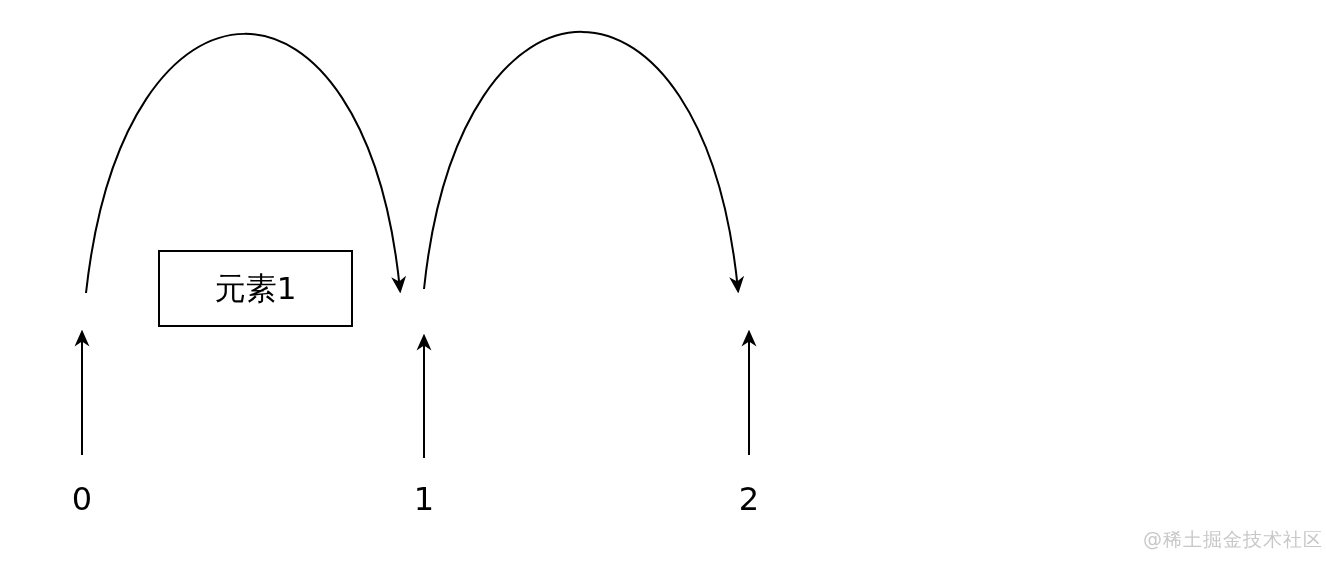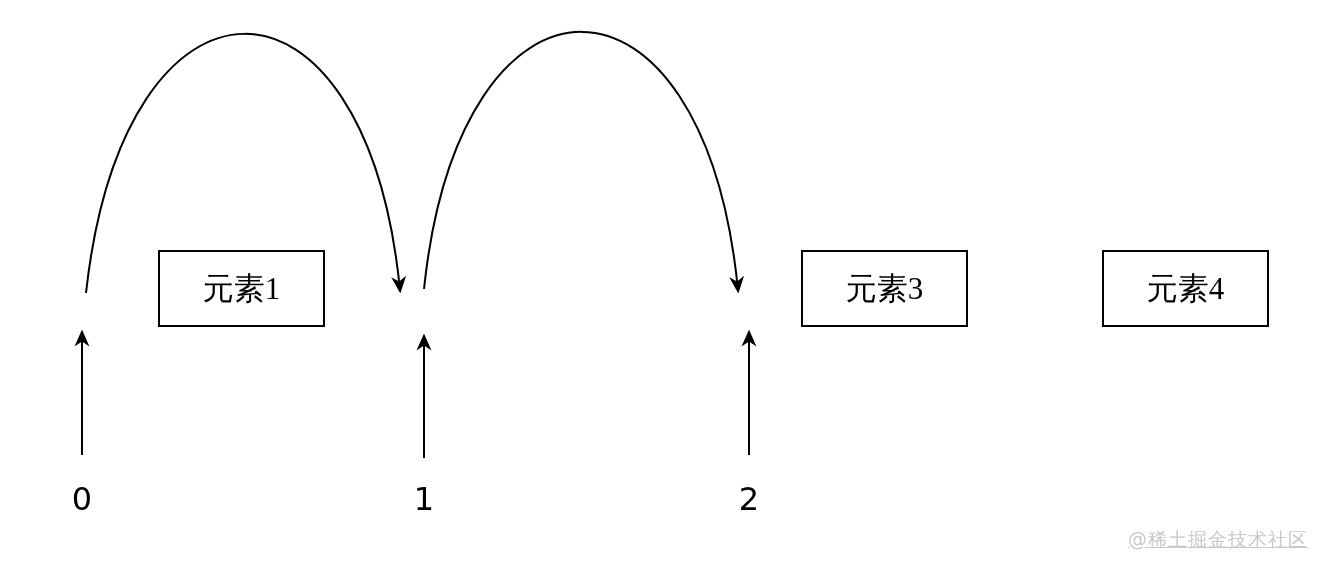--- a/index.html
+++ b/index.html
@@ -18,53 +18,51 @@
   .arrow-layer {
     position: absolute;
     left: 0;
     top: 0;
     width: 1326px;
     height: 568px;
   }
   .element-box {
     position: absolute;
     top: 250px;
-    width: 167px;
+    width: 195px;
     height: 77px;
     border: 2px solid #000000;
     box-sizing: border-box;
     display: flex;
     align-items: center;
     justify-content: center;
-    font-family: Liberation Serif, serif;
   }
   .element-label {
     font-size: 31px;
     color: #000000;
     white-space: nowrap;
   }
   .index-label {
     position: absolute;
     top: 483px;
     width: 60px;
     text-align: center;
     font-size: 32px;
     line-height: 32px;
     color: #000000;
   }
   .watermark {
     position: absolute;
     top: 527px;
-    right: 18px;
+    right: 3px;
     font-size: 19px;
     line-height: 24px;
     color: #c8c8c8;
     letter-spacing: 1px;
     white-space: nowrap;
-    text-decoration: underline;
   }
 </style>
 </head>
 <body>
 
 <div class="stage">
 
   <svg class="arrow-layer" width="1326" height="568" viewBox="0 0 1326 568" xmlns="http://www.w3.org/2000/svg" aria-hidden="true">
     <defs>
       <marker id="ah" viewBox="0 0 10 10" refX="8" refY="5" markerWidth="17" markerHeight="17" orient="auto" markerUnits="userSpaceOnUse">
@@ -76,26 +74,20 @@
     <path d="M 424 289 C 460 -54, 704 -54, 738 290" fill="none" stroke="#000000" stroke-width="2" marker-end="url(#ah)"></path>
 
     <line x1="82" y1="455" x2="82" y2="333" stroke="#000000" stroke-width="2" marker-end="url(#ah)"></line>
     <line x1="424" y1="458" x2="424" y2="337" stroke="#000000" stroke-width="2" marker-end="url(#ah)"></line>
     <line x1="749" y1="455" x2="749" y2="333" stroke="#000000" stroke-width="2" marker-end="url(#ah)"></line>
   </svg>
 
   <div class="element-box" style="left:158px">
     <span class="element-label">元素1</span>
   </div>
-  <div class="element-box" style="left:801px">
-    <span class="element-label">元素3</span>
-  </div>
-  <div class="element-box" style="left:1102px">
-    <span class="element-label">元素4</span>
-  </div>
 
   <div class="index-label" style="left:52px">0</div>
   <div class="index-label" style="left:394px">1</div>
   <div class="index-label" style="left:719px">2</div>
 
   <div class="watermark">@稀土掘金技术社区</div>
 
 </div>
 
 </body></html>

